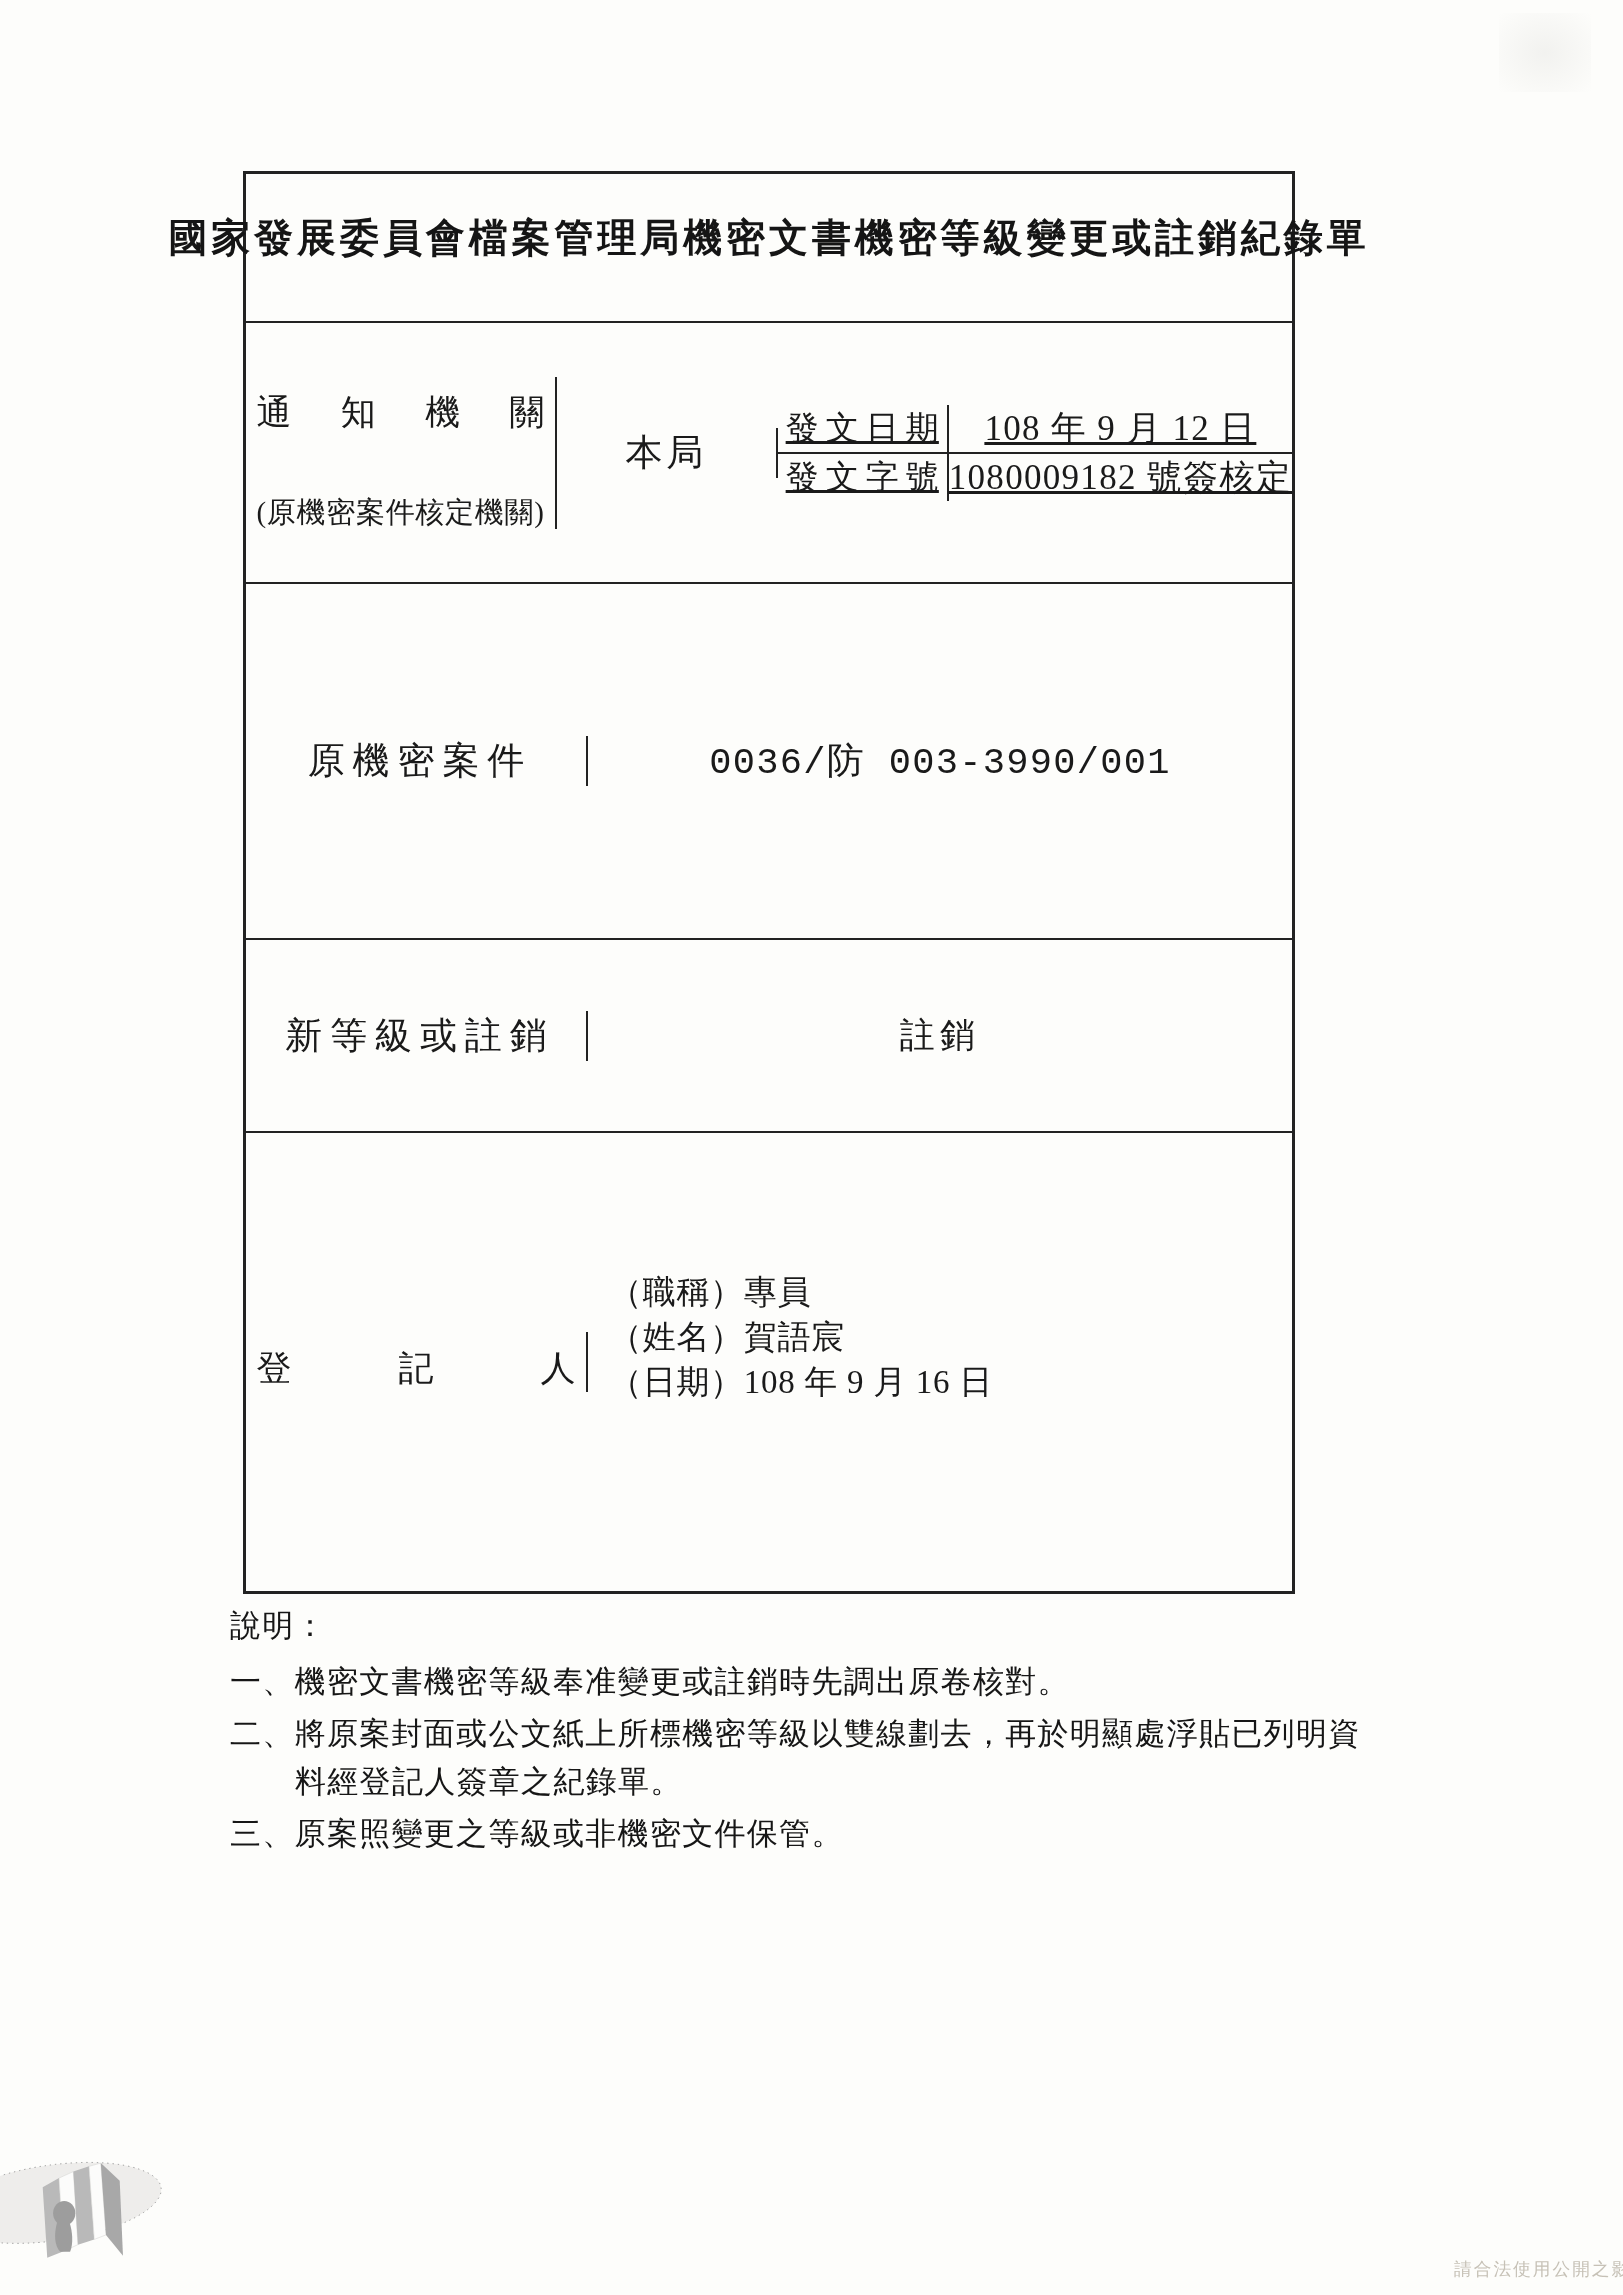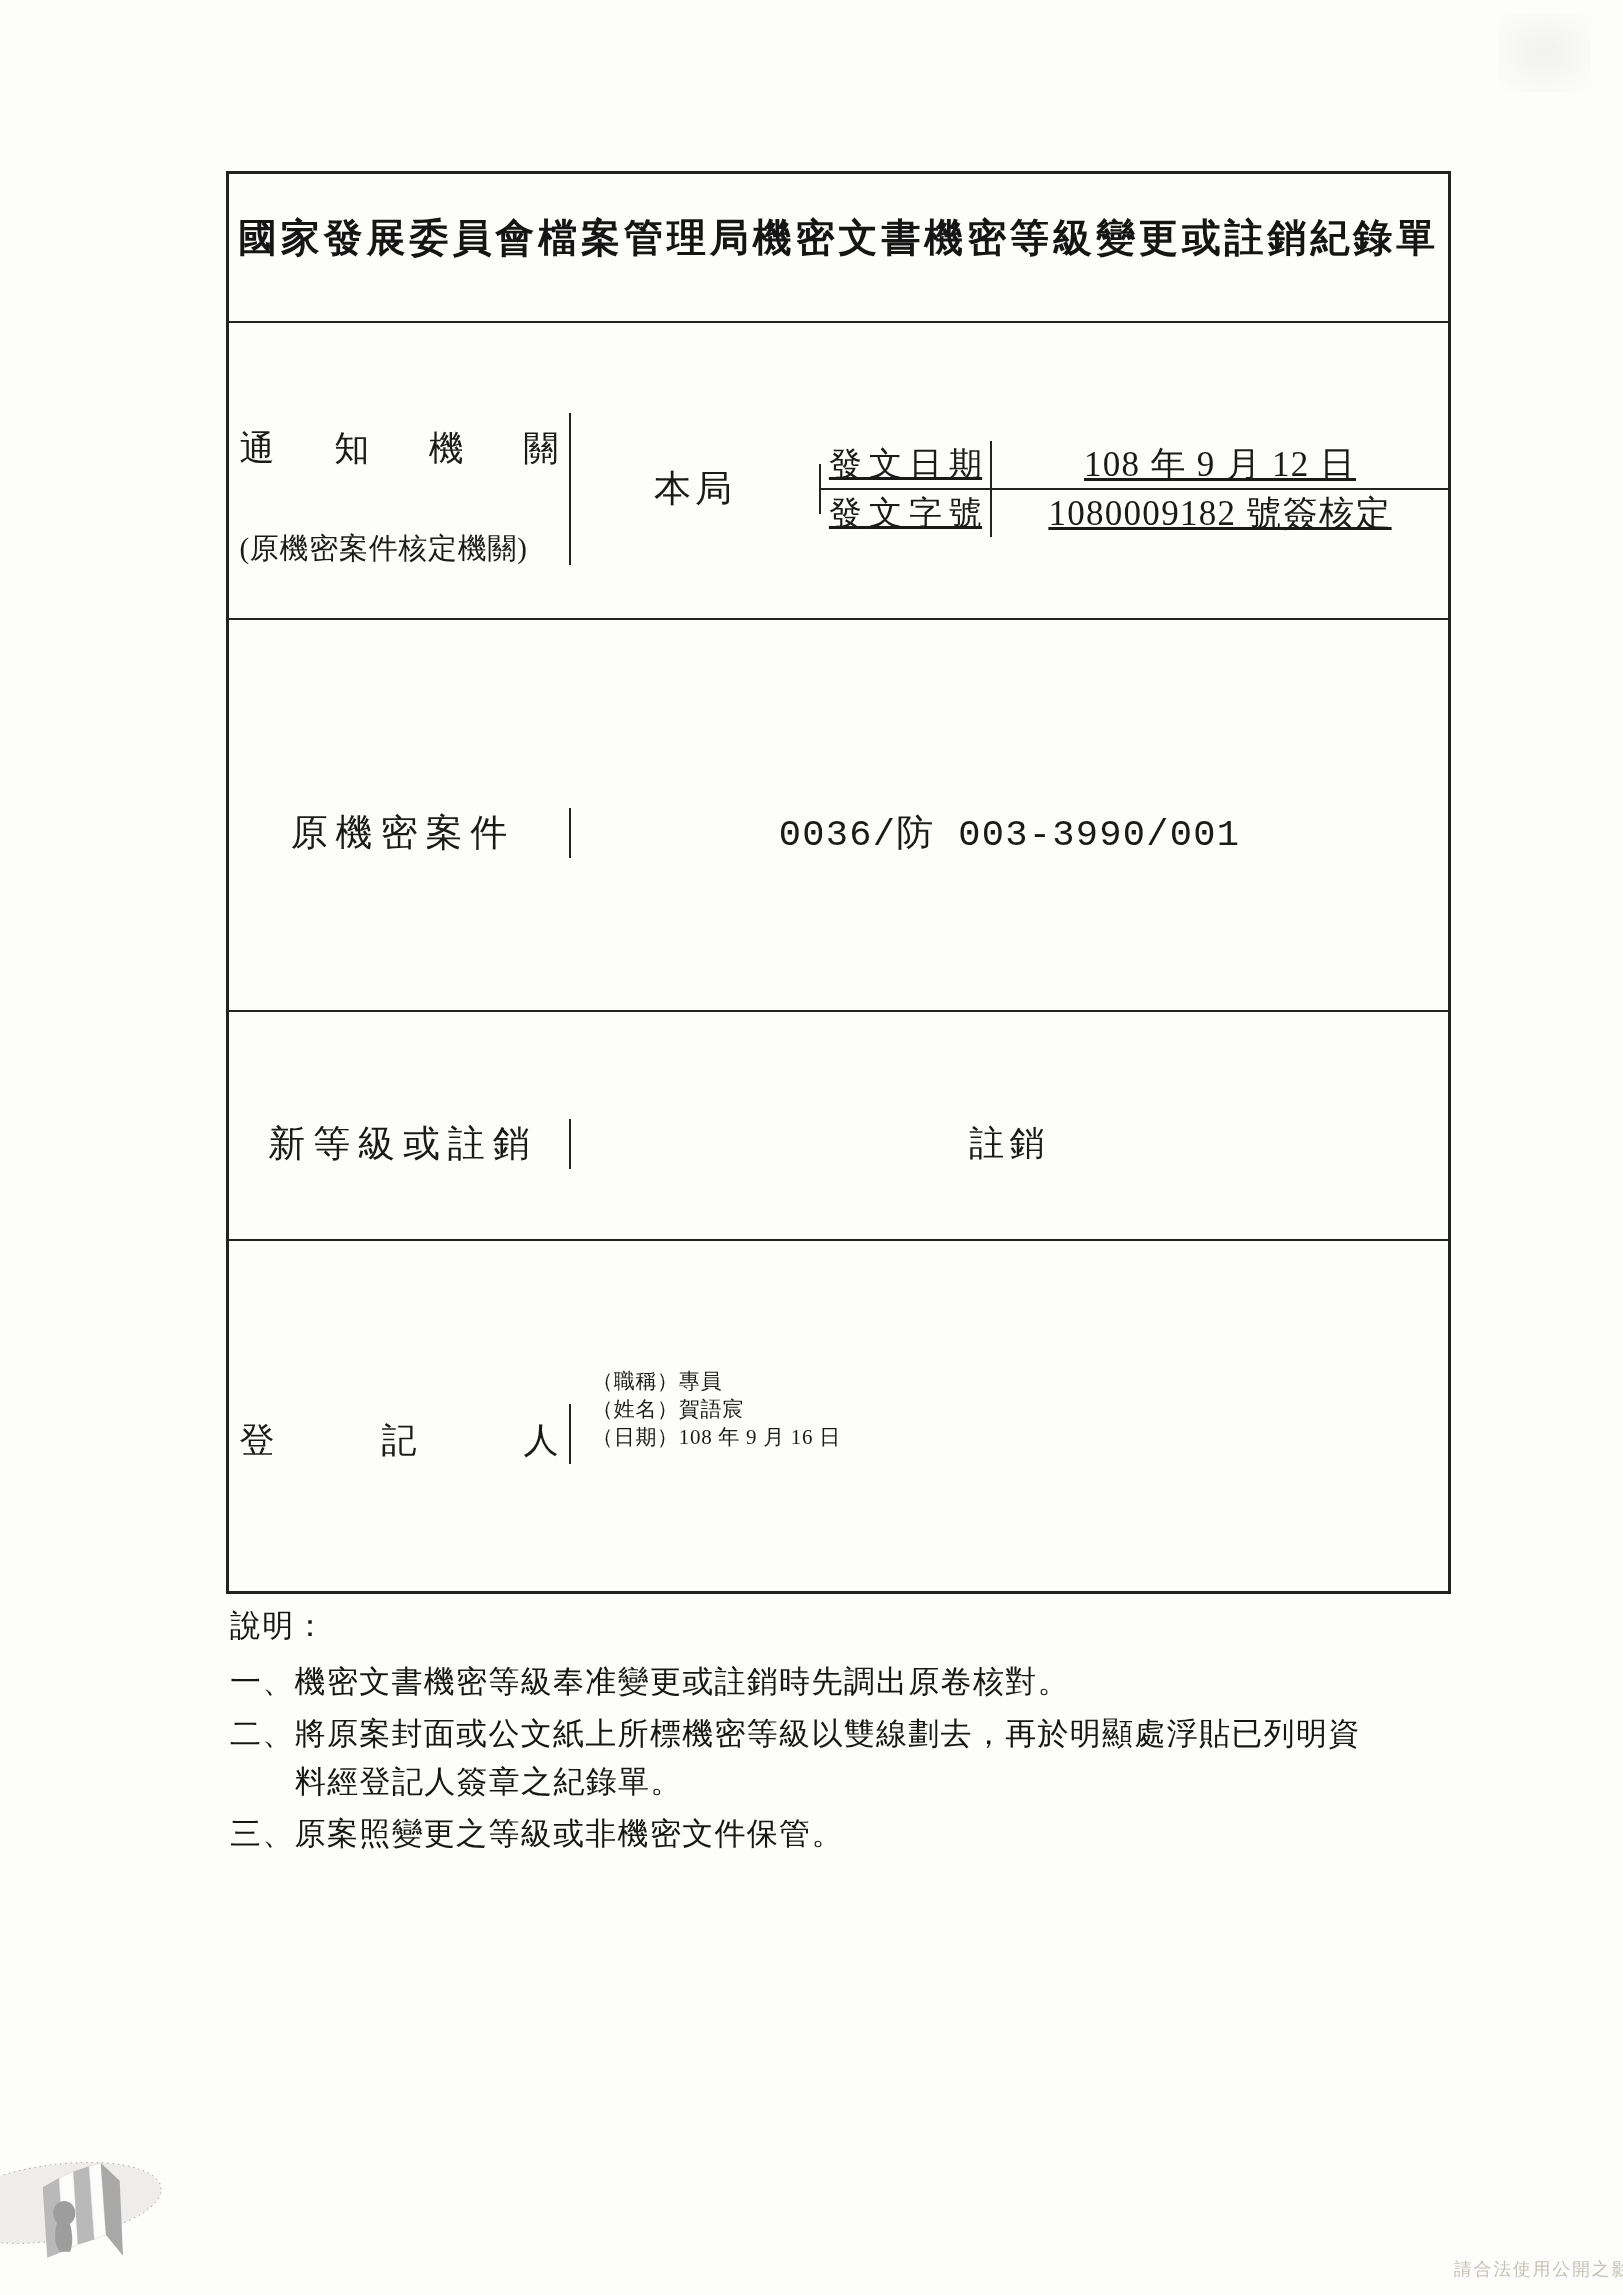--- a/index.html
+++ b/index.html
@@ -13,29 +13,28 @@
   }
   .page {
     position: absolute;
     inset: 0;
     background: #fdfdfb;
   }
 
   
   .form-table {
     position: absolute;
-    left: 226px;
+    left: 243px;
     top: 171px;
-    width: 1225px;
+    width: 1052px;
     height: 1423px;
     border: 3.3px solid #222222;
     display: flex;
     flex-direction: column;
     background: transparent;
-    gap: 36px;
   }
   .row { display: flex; border-bottom: 2.6px solid #222222; align-items: center; }
   .row:last-child { border-bottom: none; }
 
   .title-row {
     height: 149px;
     align-items: center;
     justify-content: center;
     padding-bottom: 18.3px;
   }
@@ -130,21 +129,21 @@
     justify-content: flex-start;
     padding-top: 13px;
   }
   .registrar-label { font-size: 35px; }
   .registrar-content {
     flex: 1;
     display: flex;
     flex-direction: column;
     justify-content: space-between;
     padding: 34px 13px 84px 21px;
-    font-size: 21px;
+    font-size: 33px;
     border-radius: 23px;
   }
   .registrar-line { white-space: nowrap; letter-spacing: 0.7px; }
 
   
   .notes {
     position: absolute;
     left: 230px;
     top: 1602px;
     width: 1186px;

